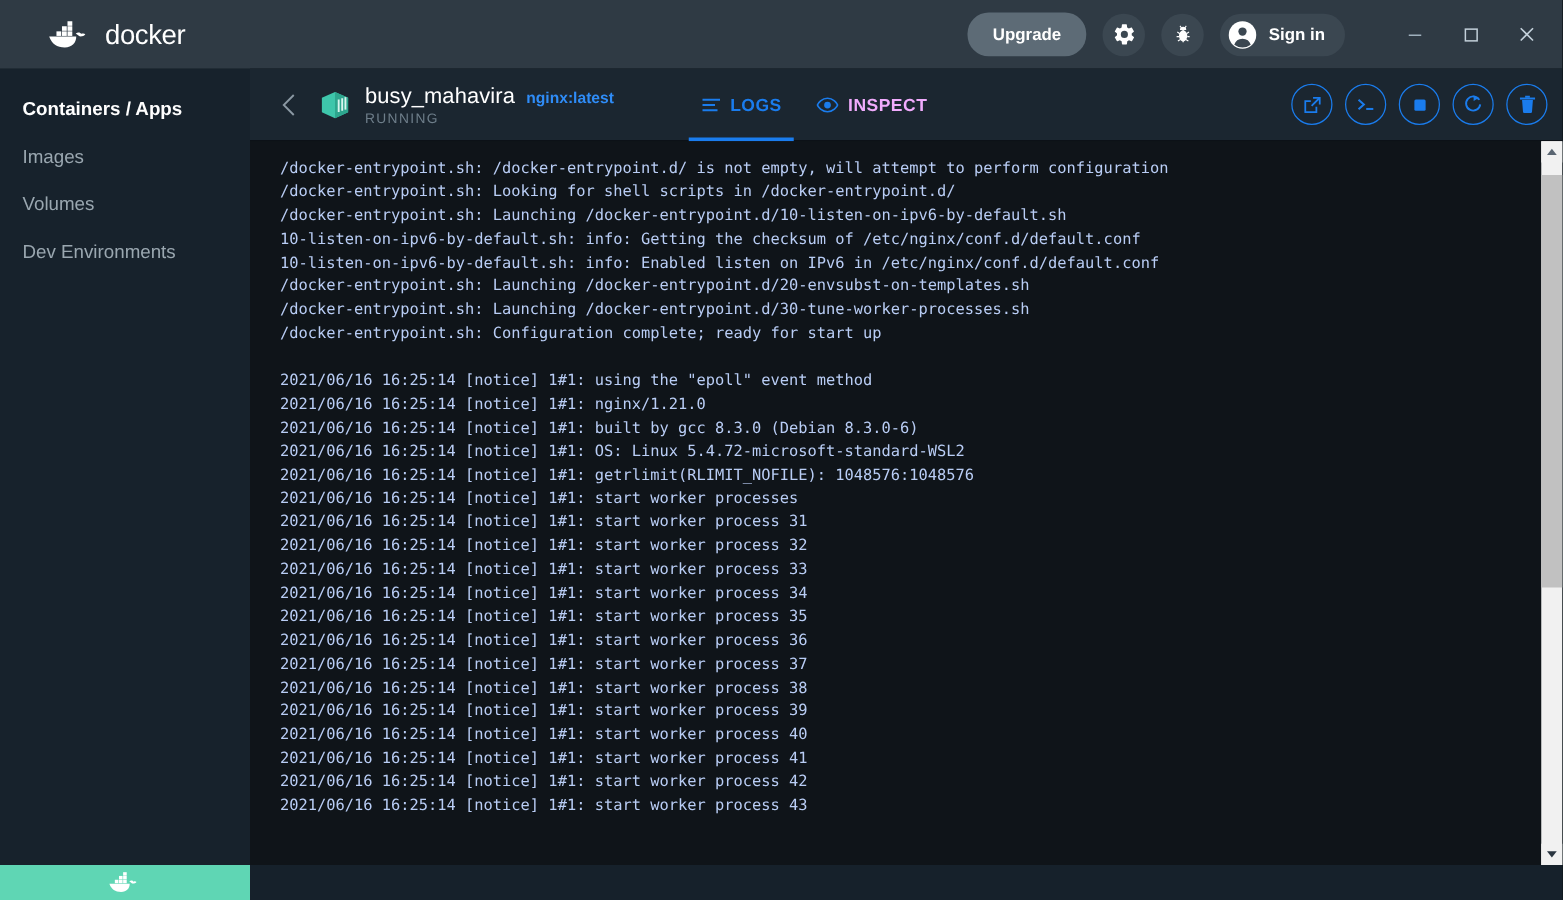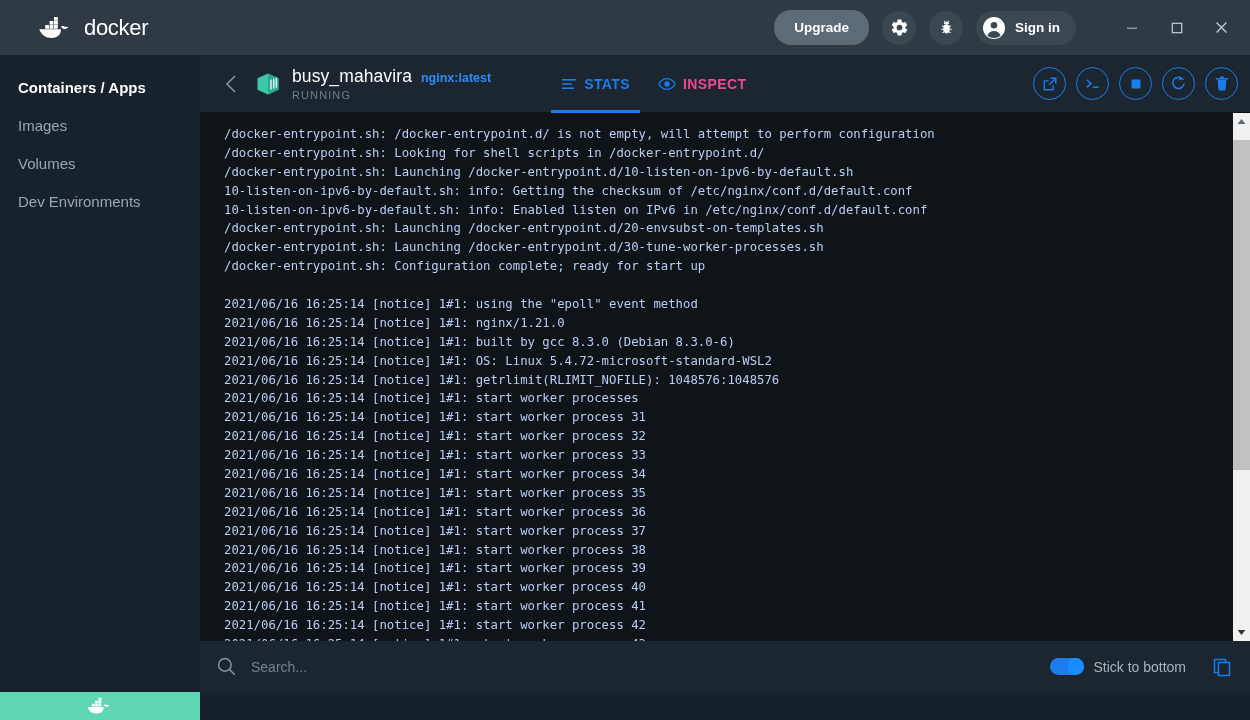--- a/index.html
+++ b/index.html
@@ -66,21 +66,21 @@
   .cube { margin: 0 10px 0 6px; display: flex; align-items: center; }
   .titleblock { display: flex; flex-direction: column; justify-content: center; }
   .trow { display: flex; align-items: baseline; gap: 9px; }
   .ctitle { color: #ffffff; font-size: 17.5px; font-weight: 400; letter-spacing: 0.1px; }
   .cimage { color: #2f8cf7; font-size: 12.5px; font-weight: 700; }
   .cstate { color: #6e7e8a; font-size: 11px; letter-spacing: 1.1px; margin-top: 2px; }
 
   .tabs { display: flex; align-items: flex-end; height: 58px; margin-left: 56px; }
   .tab {
     display: flex; align-items: center; gap: 7px; height: 58px;
-    padding: 0 14px; color: #ec4899; font-size: 14px; font-weight: 700;
+    padding: 0 14px; color: #f0abfc; font-size: 14px; font-weight: 700;
     letter-spacing: 0.4px; cursor: pointer; position: relative;
   }
   .tab.active { color: #1a7ced; }
   .tab.active::after {
     content: ""; position: absolute; left: 4px; right: 4px; bottom: 0;
     height: 3px; background: #1a7ced;
   }
 
   .hdr-spacer { flex: 1; }
   .act-btns { display: flex; align-items: center; gap: 10px; }
@@ -246,21 +246,21 @@
 
         <div class="tabs">
           <div class="tab active">
             <svg width="16" height="16" viewBox="0 0 16 16">
               <g fill="#1a7ced">
                 <rect x="1" y="3" width="14" height="1.6"></rect>
                 <rect x="1" y="7.2" width="10" height="1.6"></rect>
                 <rect x="1" y="11.4" width="12" height="1.6"></rect>
               </g>
             </svg>
-            <span>STATS</span>
+            <span>LOGS</span>
           </div>
           <div class="tab">
             <svg width="18" height="16" viewBox="0 0 20 16">
               <path d="M10 2C5 2 1.6 6.3 1 8c.6 1.7 4 6 9 6s8.4-4.3 9-6c-.6-1.7-4-6-9-6z" fill="none" stroke="#1a7ced" stroke-width="1.5"></path>
               <circle cx="10" cy="8" r="3" fill="#1a7ced"></circle>
             </svg>
             <span>INSPECT</span>
           </div>
         </div>
 
@@ -313,41 +313,20 @@
             <div class="sb-thumb"></div>
           </div>
           <div class="sb-arrow">
             <svg width="9" height="7" viewBox="0 0 9 7">
               <path d="M4.5 6 L0.6 1 L8.4 1 Z" fill="#2a3540"></path>
             </svg>
           </div>
         </div>
       </div>
 
-      <div class="searchbar">
-        <div class="search-input-wrap">
-          <svg width="21" height="21" viewBox="0 0 22 22">
-            <circle cx="9.3" cy="9.3" r="6.6" fill="none" stroke="#8b98a3" stroke-width="1.5"></circle>
-            <path d="M14.2 14.2 L19.6 19.6" stroke="#8b98a3" stroke-width="1.5"></path>
-          </svg>
-          <input class="sinput" type="text" placeholder="Search..." style="">
-        </div>
-        <div class="stick">
-          <div class="toggle">
-            <div class="knob"></div>
-          </div>
-          <span class="stick-label">Stick to bottom</span>
-        </div>
-        <div class="copy-btn">
-          <svg width="20" height="20" viewBox="0 0 20 20">
-            <rect x="2.5" y="2.5" width="11" height="13" fill="none" stroke="#1a7ced" stroke-width="1.5"></rect>
-            <rect x="6.5" y="5.5" width="11" height="13" fill="#1b2630" stroke="#1a7ced" stroke-width="1.5"></rect>
-          </svg>
-        </div>
-      </div>
 
     </div>
   </div>
 
   <div class="statusbar">
     <div class="status-green">
       <svg width="30" height="20" viewBox="0 0 48 30">
         <g fill="#ffffff">
           <rect x="11" y="11.5" width="4.6" height="4.4"></rect>
           <rect x="16.3" y="11.5" width="4.6" height="4.4"></rect>

